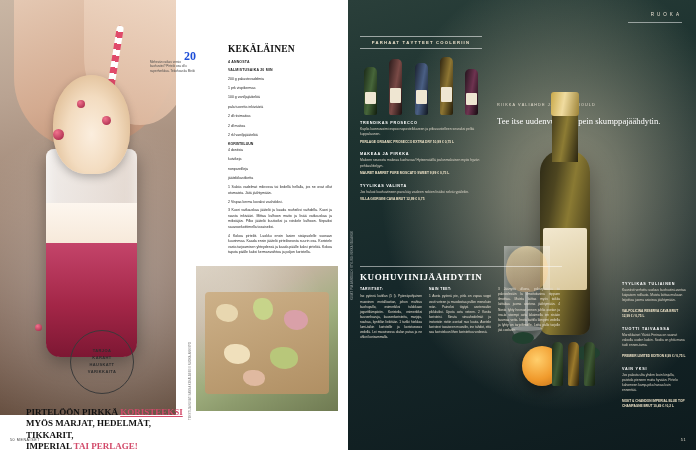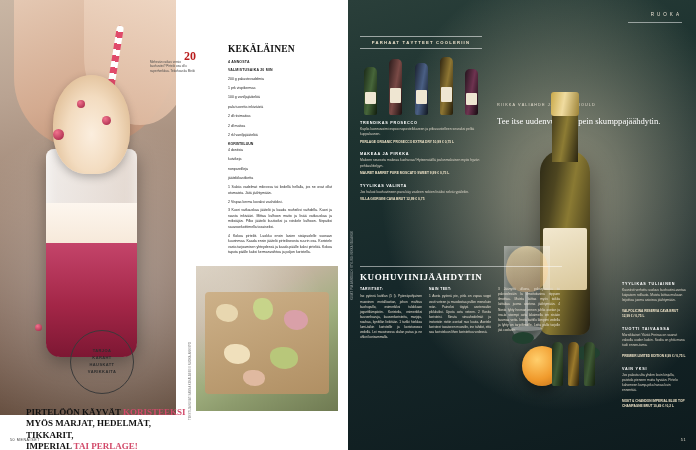--- a/index.html
+++ b/index.html
@@ -72,21 +72,21 @@
     background: radial-gradient(circle at 35% 30%, #f2738f, #9e1f3f);
   }
   .photo-caption {
     position: absolute; left: 150px; top: 60px; width: 46px;
     font-size: 3.1px; line-height: 1.45; color: #4a4a4a;
     writing-mode: horizontal-tb;
   }
   .page-number-badge {
     position: absolute; left: 184px; top: 49px;
     font-family: "Liberation Serif", serif;
-    font-size: 12px; font-weight: bold; color: #b91c1c;
+    font-size: 12px; font-weight: bold; color: #1d4ed8;
   }
   .col-recipe {
     position: absolute; left: 228px; top: 44px; width: 104px;
   }
   .recipe-title {
     font-family: "Liberation Serif", serif;
     font-size: 9.5px; font-weight: bold; letter-spacing: .2px; color: #111;
     margin-bottom: 6px;
   }
   .recipe-meta { font-size: 3.5px; font-weight: bold; color: #222; line-height: 1.5; margin-bottom: 3px; letter-spacing: .2px;}
@@ -115,21 +115,21 @@
     display: flex; flex-direction: column; align-items: center; justify-content: center;
     text-align: center; background: rgba(255,255,255,.0);
   }
   .circle-stamp div { font-size: 4px; letter-spacing: .4px; color: #2c2c2c; line-height: 1.7; font-weight: bold;}
 
   .left-bottom-head {
     position: absolute; left: 26px; top: 407px; width: 170px;
     font-family: "Liberation Serif", serif;
     font-size: 9px; font-weight: bold; color: #111; line-height: 1.25;
   }
-  .hl { color: #d24a6a; }
+  .hl { color: #d24a6a; text-decoration: underline; }
   .page-foot-left {
     position: absolute; left: 10px; bottom: 8px;
     font-size: 3.6px; letter-spacing: .6px; color: #333;
   }
 
   
   .page-right {
     position: relative; width: 348px; height: 450px; overflow: hidden;
     background:
       radial-gradient(ellipse at 62% 42%, rgba(255,236,200,.55), rgba(0,0,0,0) 60%),
@@ -320,21 +320,21 @@
     </div>
 
     <div class="circle-stamp">
       <div>TARJOA</div>
       <div>KARAHT</div>
       <div>HAUSKATT</div>
       <div>VÄRIKKÄITÄ</div>
     </div>
 
     <div class="left-bottom-head">
-      <span>PIRTELÖÖN KÄYVÄT </span><span class="hl">KORISTEEKSI</span><br>
+      <span>PIRTELÖÖN PIRKKÄ </span><span class="hl">KORISTEEKSI</span><br>
       <span>MYÖS MARJAT, HEDELMÄT, TIKKARIT,</span><br>
       <span>IMPERIAL </span><span class="hl">TAI PERLAGE!</span>
     </div>
 
     <div class="page-foot-left">50  MENAISET</div>
     <div class="vcredit-left">TEKSTI JA KUVAT: SANNA KEKÄLÄINEN / RUOKA-ARKISTO</div>
   </div>
 
   <div class="page-right">
 

